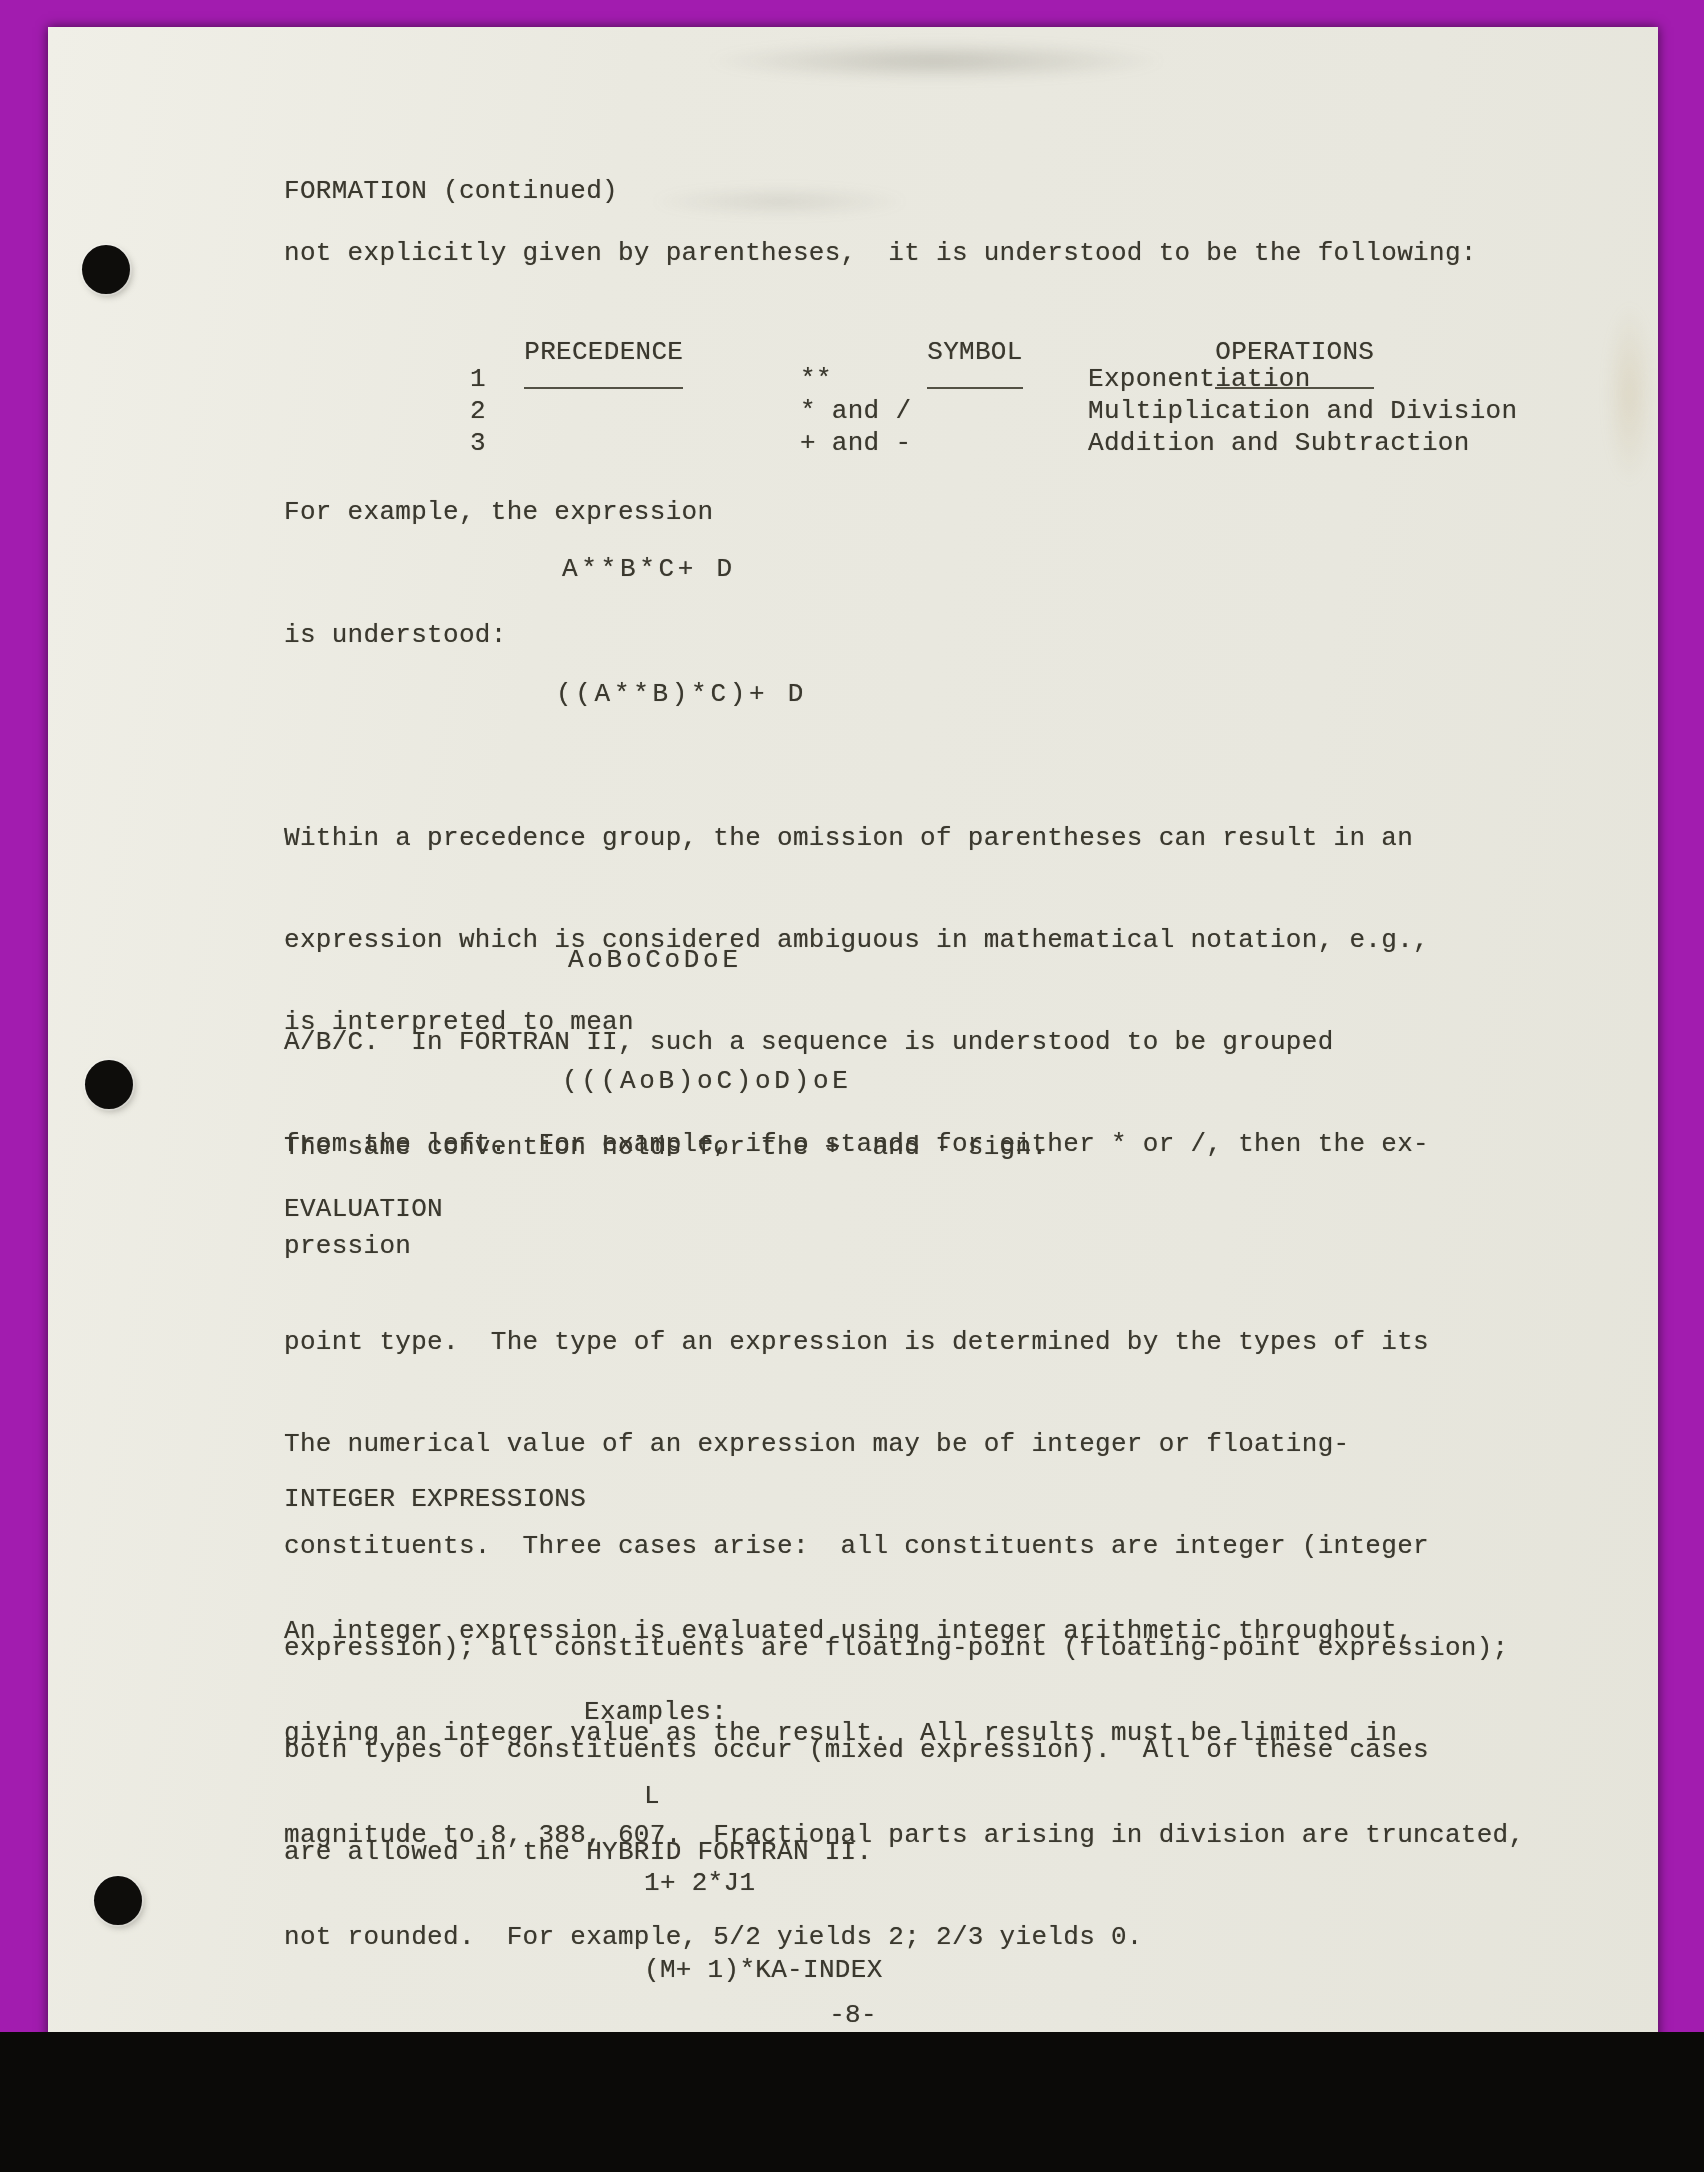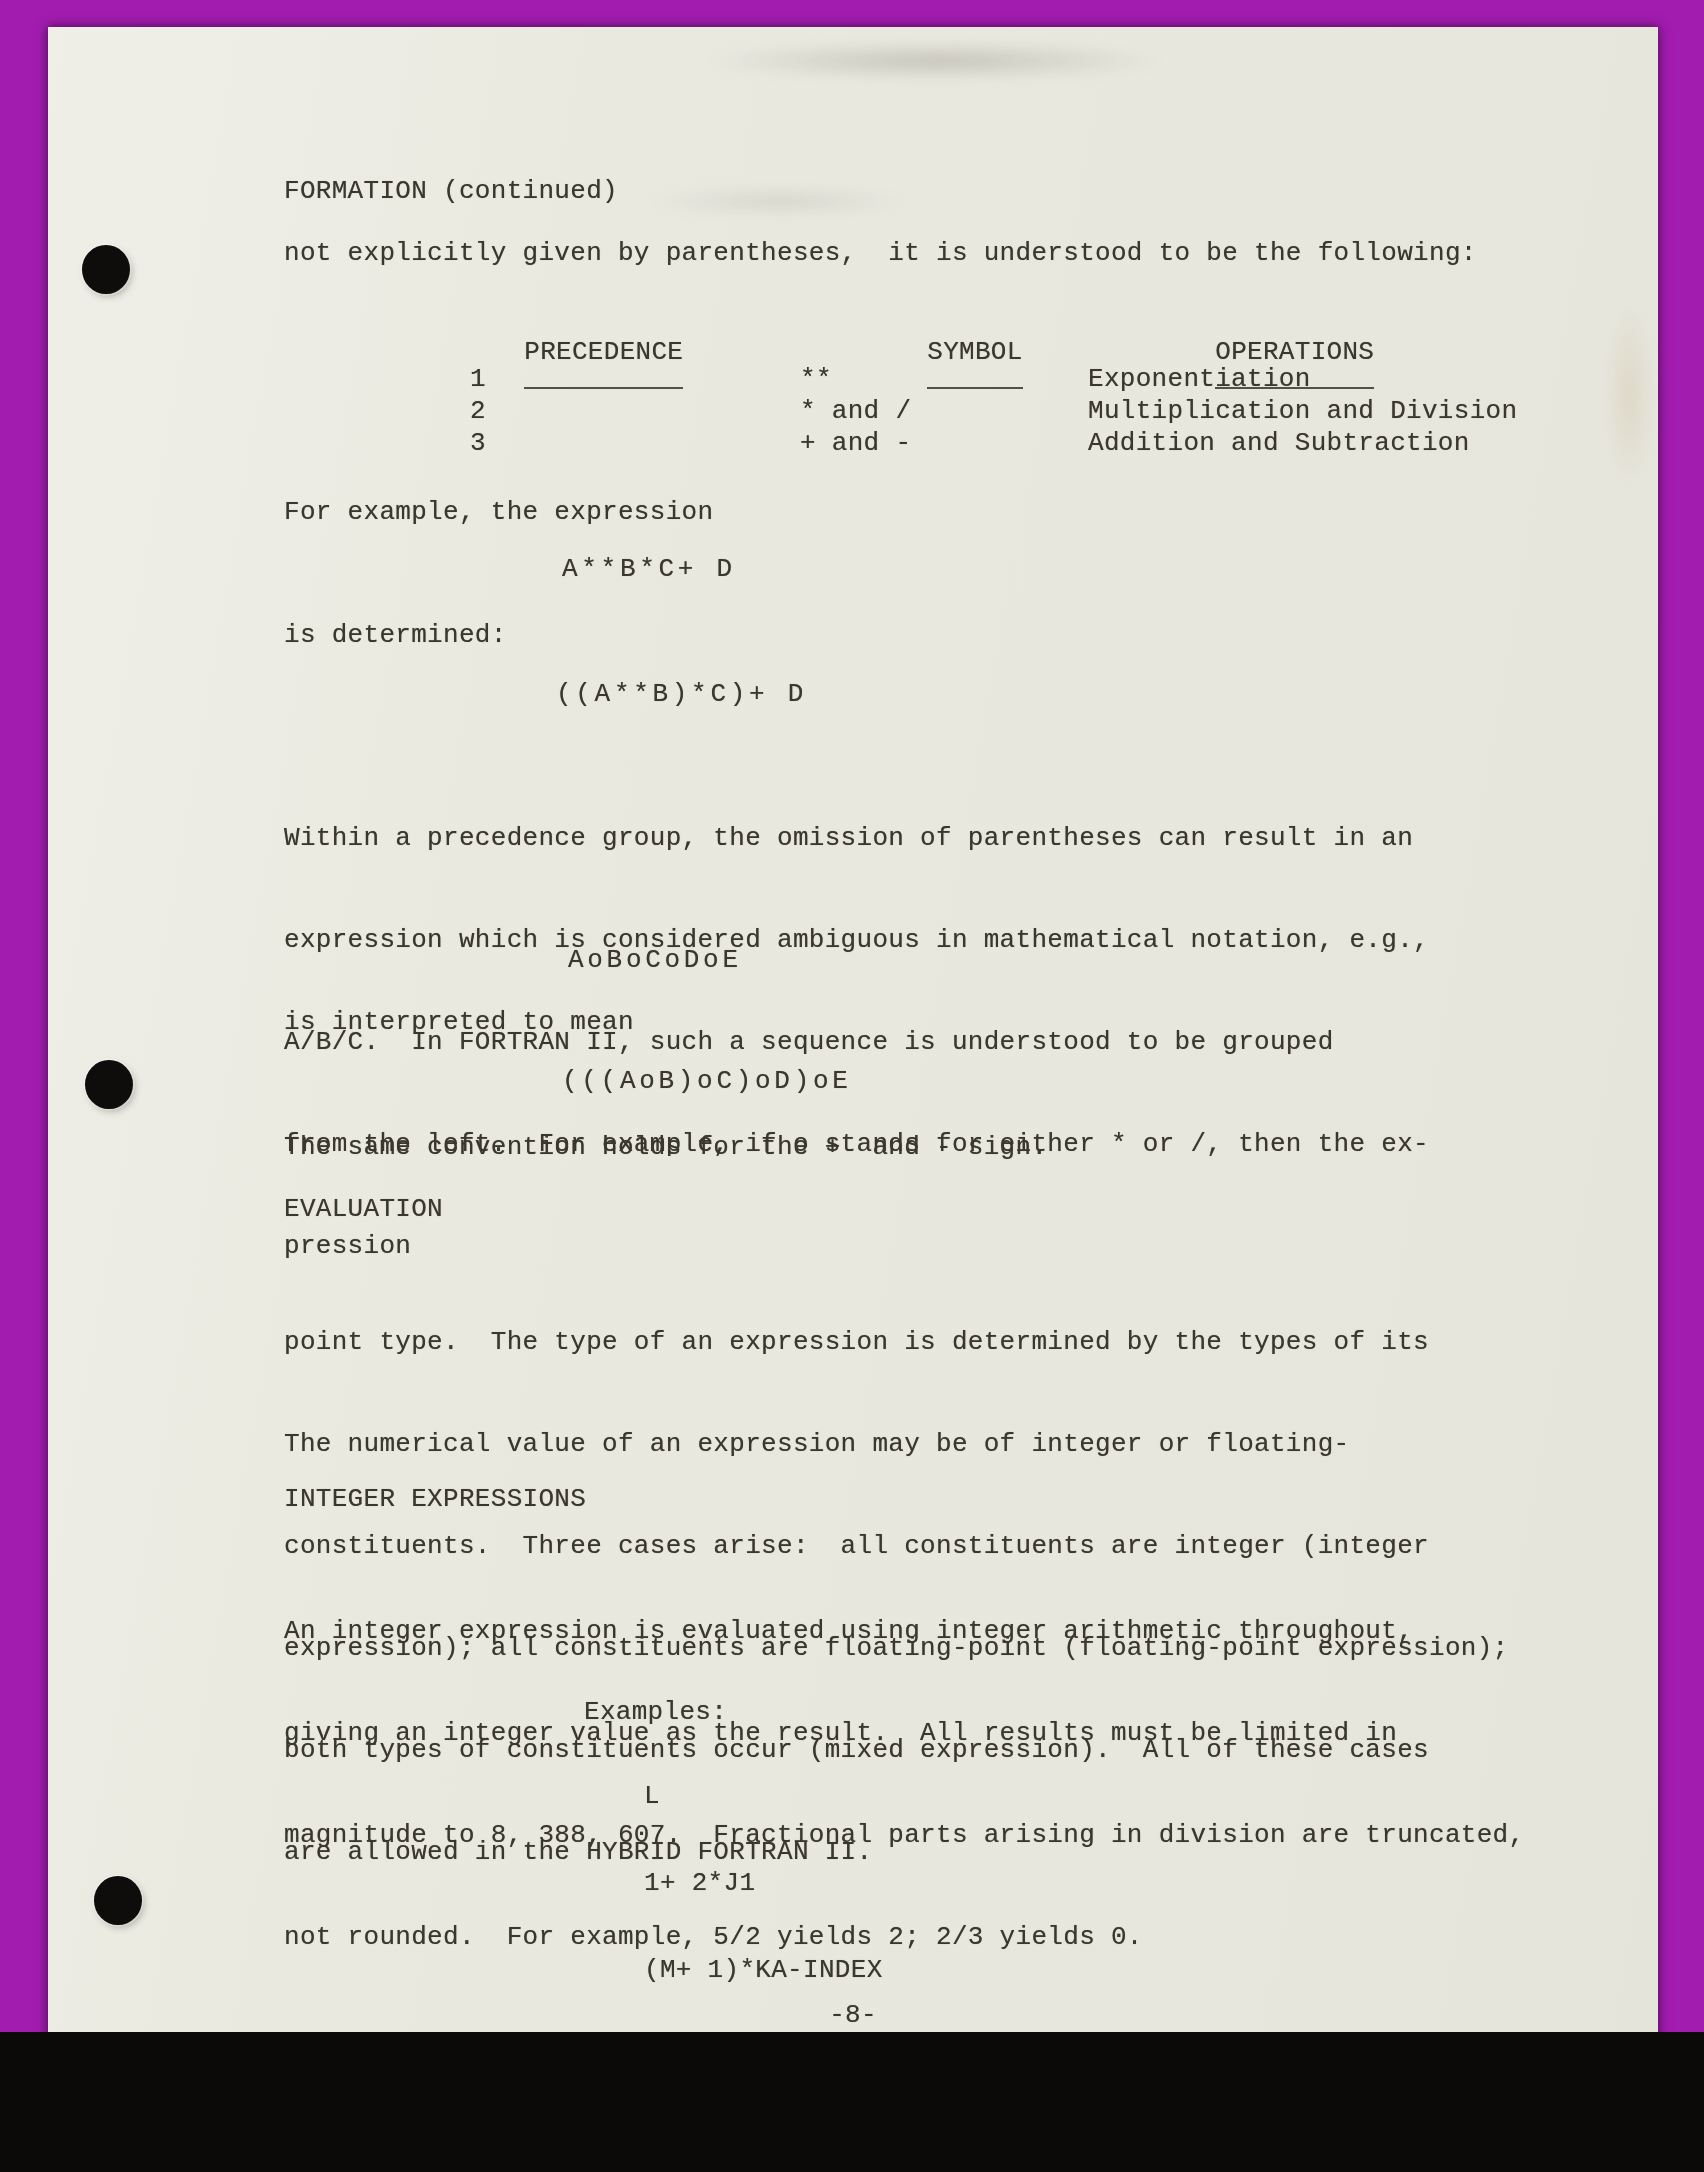--- a/index.html
+++ b/index.html
@@ -109,21 +109,21 @@
       </div>
       <div>
         <div class="t row-cell" style="left:422px; top:399px;">3</div>
         <div class="t row-cell" style="left:752px; top:399px;">+ and -</div>
         <div class="t row-cell" style="left:1040px; top:399px;">Addition and Subtraction</div>
       </div>
     </div>
 
     <div class="t" style="left:236px; top:468px;">For example, the expression</div>
     <div class="t expr" style="left:514px; top:525px;">A**B*C+ D</div>
-    <div class="t" style="left:236px; top:591px;">is determined:</div>
+    <div class="t" style="left:236px; top:591px;">is understood:</div>
     <div class="t expr" style="left:508px; top:650px;">((A**B)*C)+ D</div>
 
     <div class="t" style="left:236px; top:726px;">
       <div>Within a precedence group, the omission of parentheses can result in an</div>
       <div>expression which is considered ambiguous in mathematical notation, e.g.,</div>
       <div>A/B/C.  In FORTRAN II, such a sequence is understood to be grouped</div>
       <div>from the left.  For example, if o stands for either * or /, then the ex-</div>
       <div>pression</div>
     </div>
 

